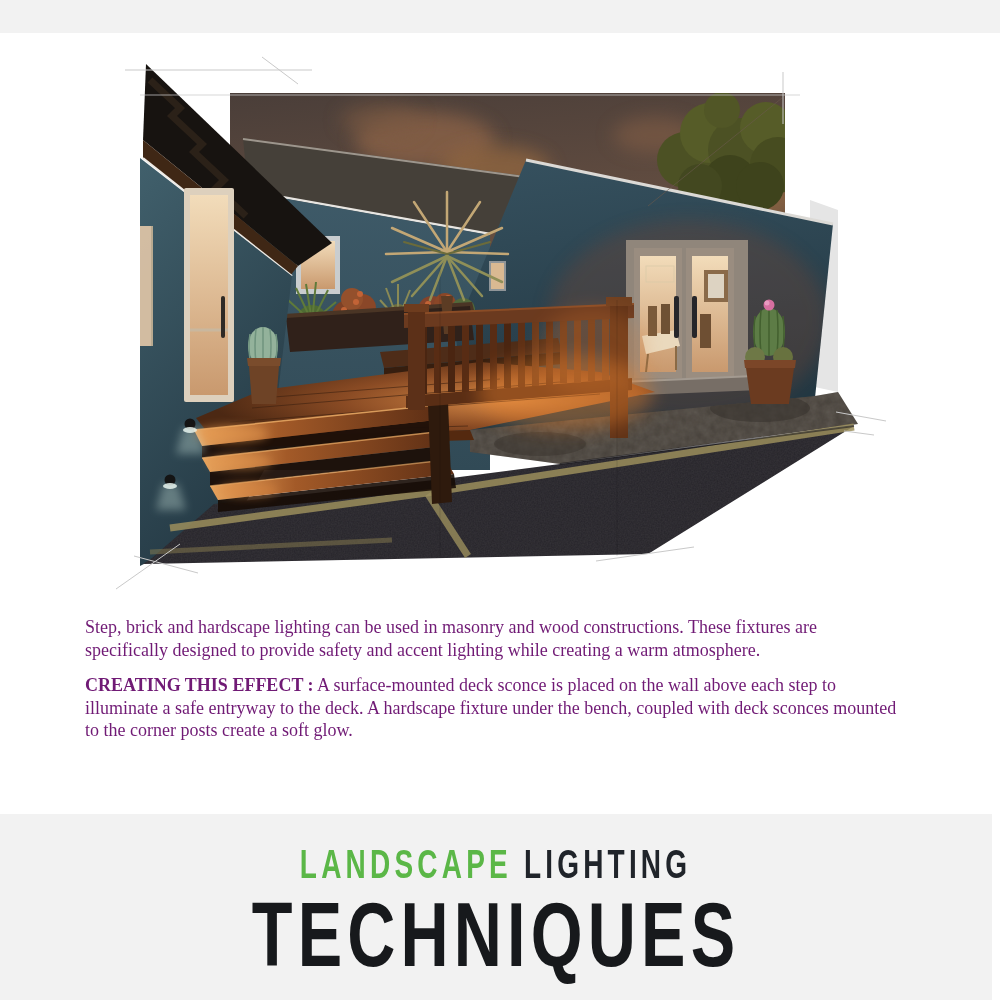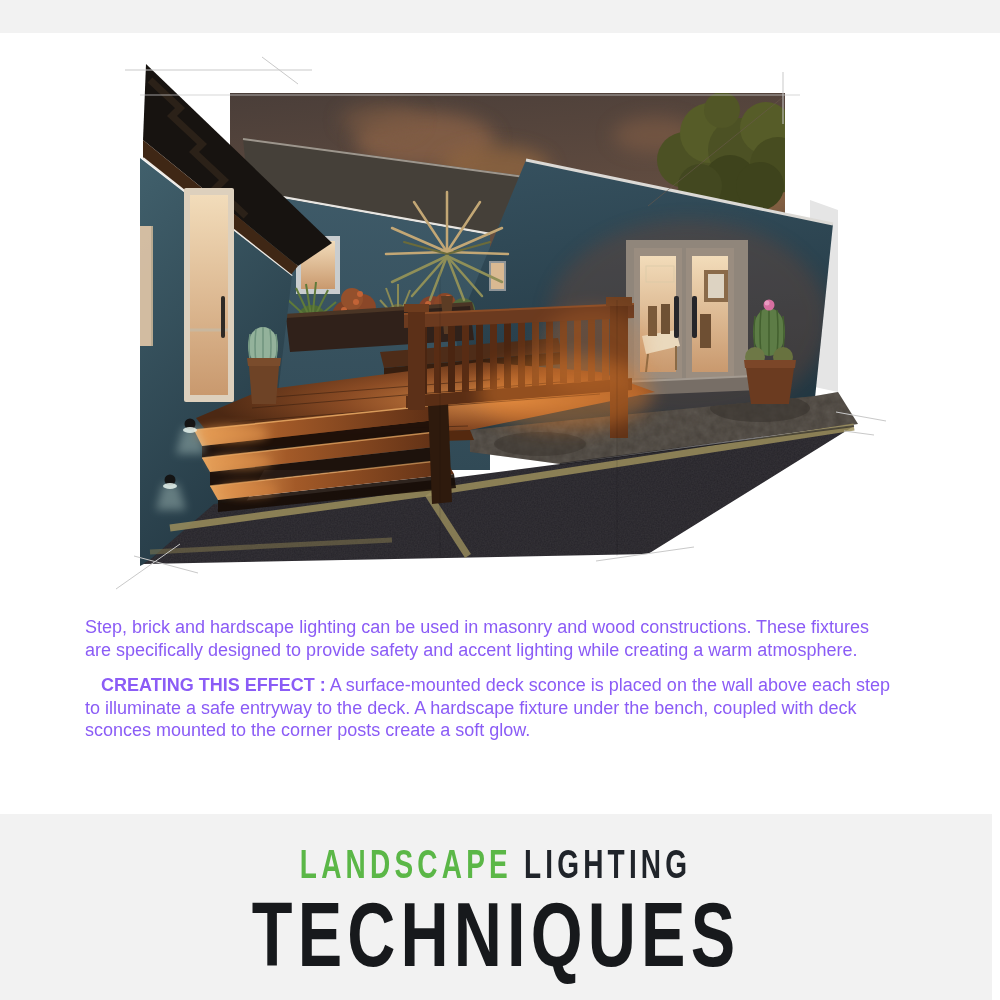--- a/index.html
+++ b/index.html
@@ -12,24 +12,24 @@
   .topbar{position:absolute;left:0;top:0;width:1000px;height:33px;background:#f2f2f2;}
   .hero{position:absolute;left:0;top:0;width:1000px;height:1000px;}
   .copy{position:absolute;left:85px;top:600px;width:830px;color:#1c1c1c;}
   .headline{
     display:inline-block;
     font-size:46px;font-weight:bold;line-height:1;
     letter-spacing:1px;color:#5bb747;
     transform:scaleX(0.68);transform-origin:left center;
     white-space:nowrap;
   }
-  .para{font-size:18px;line-height:22.5px;margin:0;width:815px;color:#8b5cf6;}
+  .para{font-size:18px;line-height:22.5px;margin:0;width:815px;color:#701a75;font-family:Liberation Serif, serif;}
   .para1{margin-top:16px;}
   .para2{margin-top:13px;}
-  .lead{font-weight:bold;margin-left:16px;}
+  .lead{font-weight:bold;}
   .footer{position:absolute;left:0;top:814px;width:992px;height:186px;background:#f2f2f2;text-align:center;}
   .brandline{margin-top:30px;line-height:1;white-space:nowrap;}
   .brandline .inner{
     display:inline-block;font-size:40px;font-weight:bold;letter-spacing:6px;
     transform:scaleX(0.70);transform-origin:center;white-space:nowrap;
   }
   .brand-primary{color:#5bb747;}
   .brand-secondary{color:#20242a;}
   .seriesline{margin-top:6px;line-height:1;}
   .seriesline .inner{

